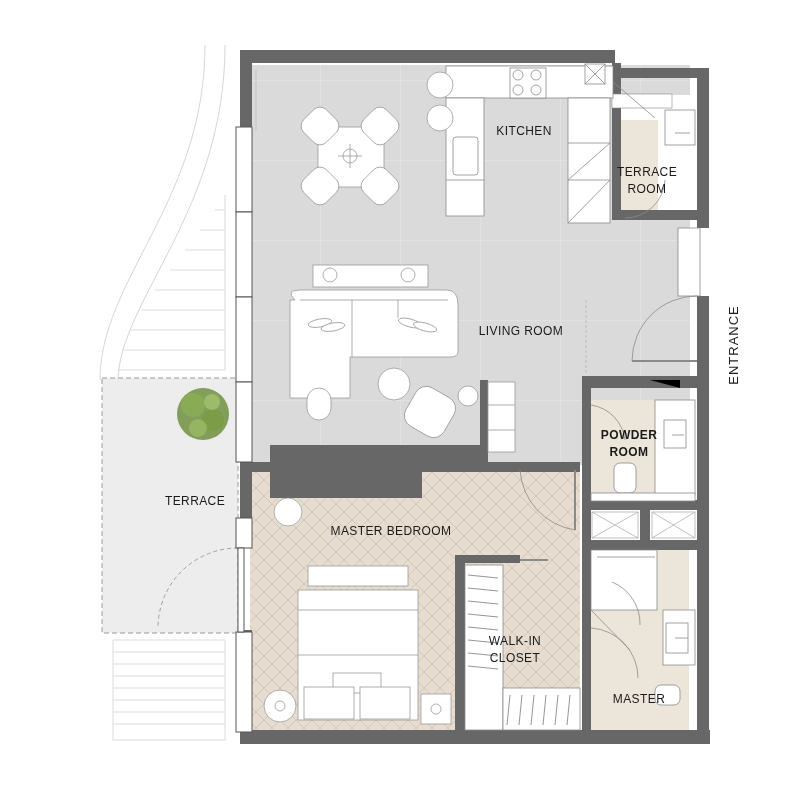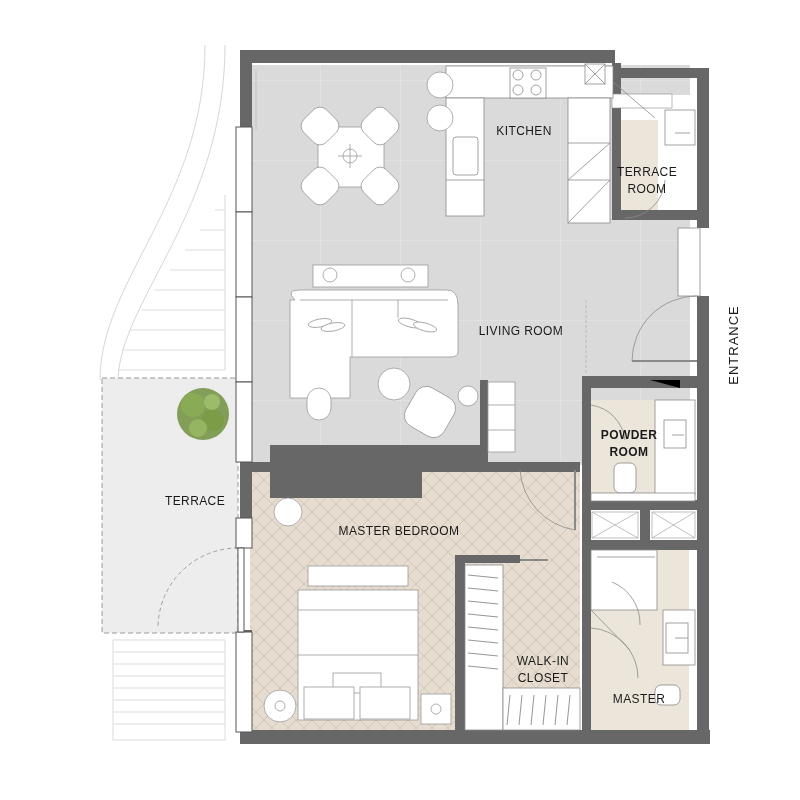--- a/index.html
+++ b/index.html
@@ -251,17 +251,17 @@
   </g>
 </svg>
 
 <div class="label" style="left: 524px; top: 131px; white-space: pre;">KITCHEN</div>
 <div class="label" style="left: 647px; top: 181px; white-space: pre;">TERRACE
 ROOM</div>
 <div class="label" style="left: 521px; top: 331px; white-space: pre;">LIVING ROOM</div>
 <div class="label" style="left: 629px; top: 444px; white-space: pre; font-weight: bold;">POWDER
 ROOM</div>
 <div class="label" style="left: 172px; top: 501px; white-space: pre; margin-left: 23px;">TERRACE</div>
-<div class="label" style="left: 391px; top: 531px; white-space: pre; margin-left: 8px;">MASTER BEDROOM</div>
-<div class="label" style="left: 543px; top: 650px; white-space: pre; margin-top: 20px;">WALK-IN
+<div class="label" style="left: 391px; top: 531px; white-space: pre;">MASTER BEDROOM</div>
+<div class="label" style="left: 515px; top: 650px; white-space: pre;">WALK-IN
 CLOSET</div>
 <div class="label" style="left: 639px; top: 699px; white-space: pre;">MASTER</div>
 <div class="label vertical" style="left: 733px; top: 345px; white-space: pre;">ENTRANCE</div>
 
 </body></html>

